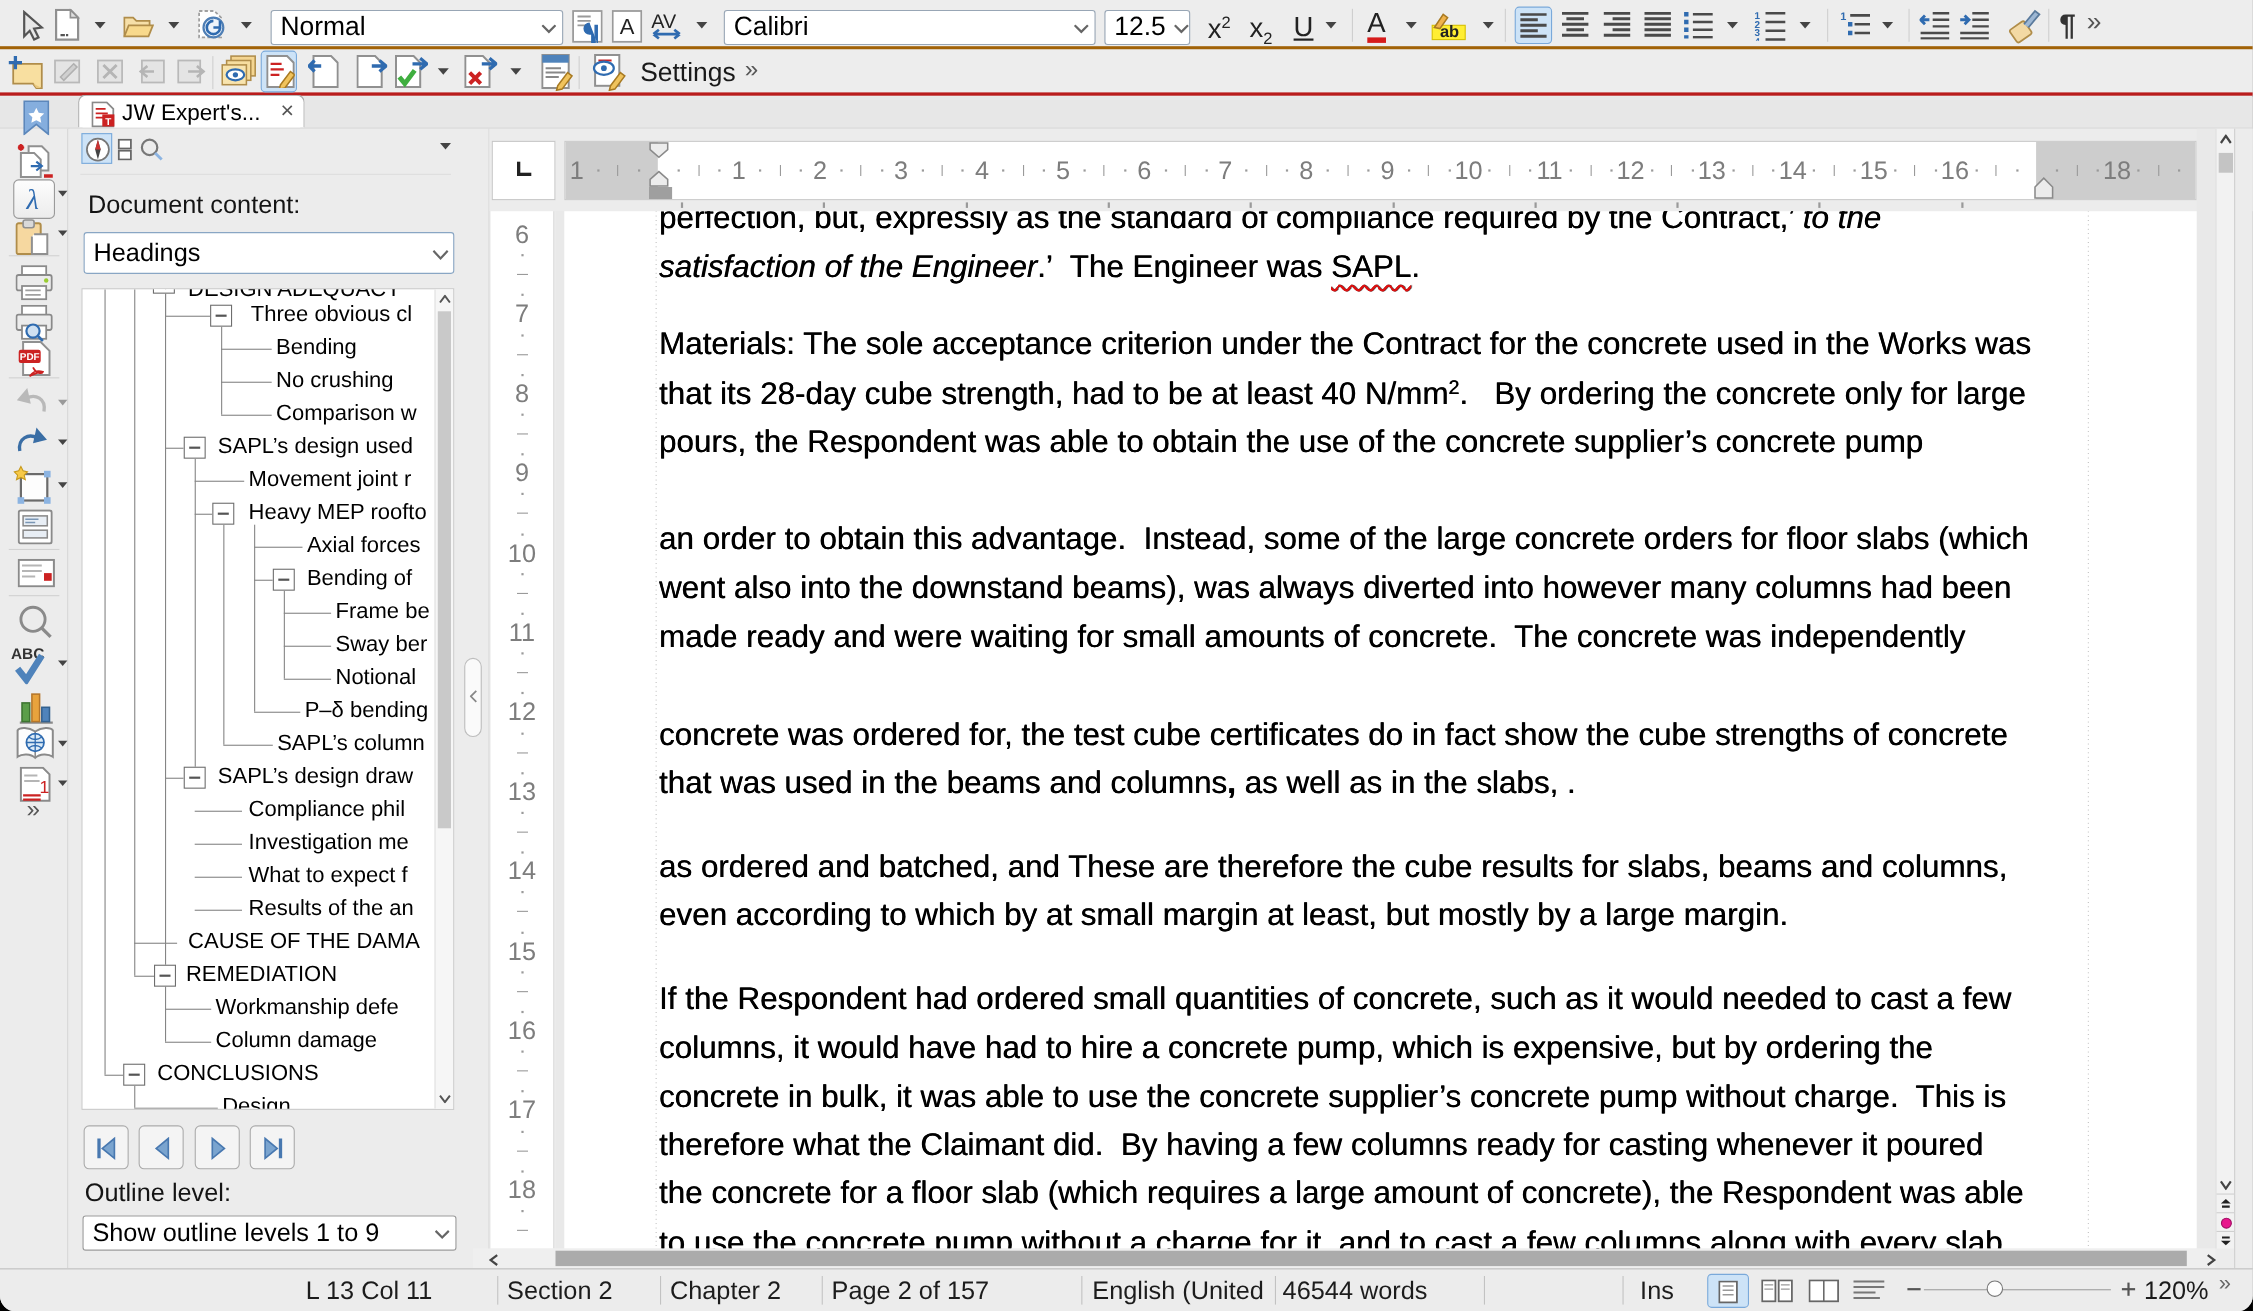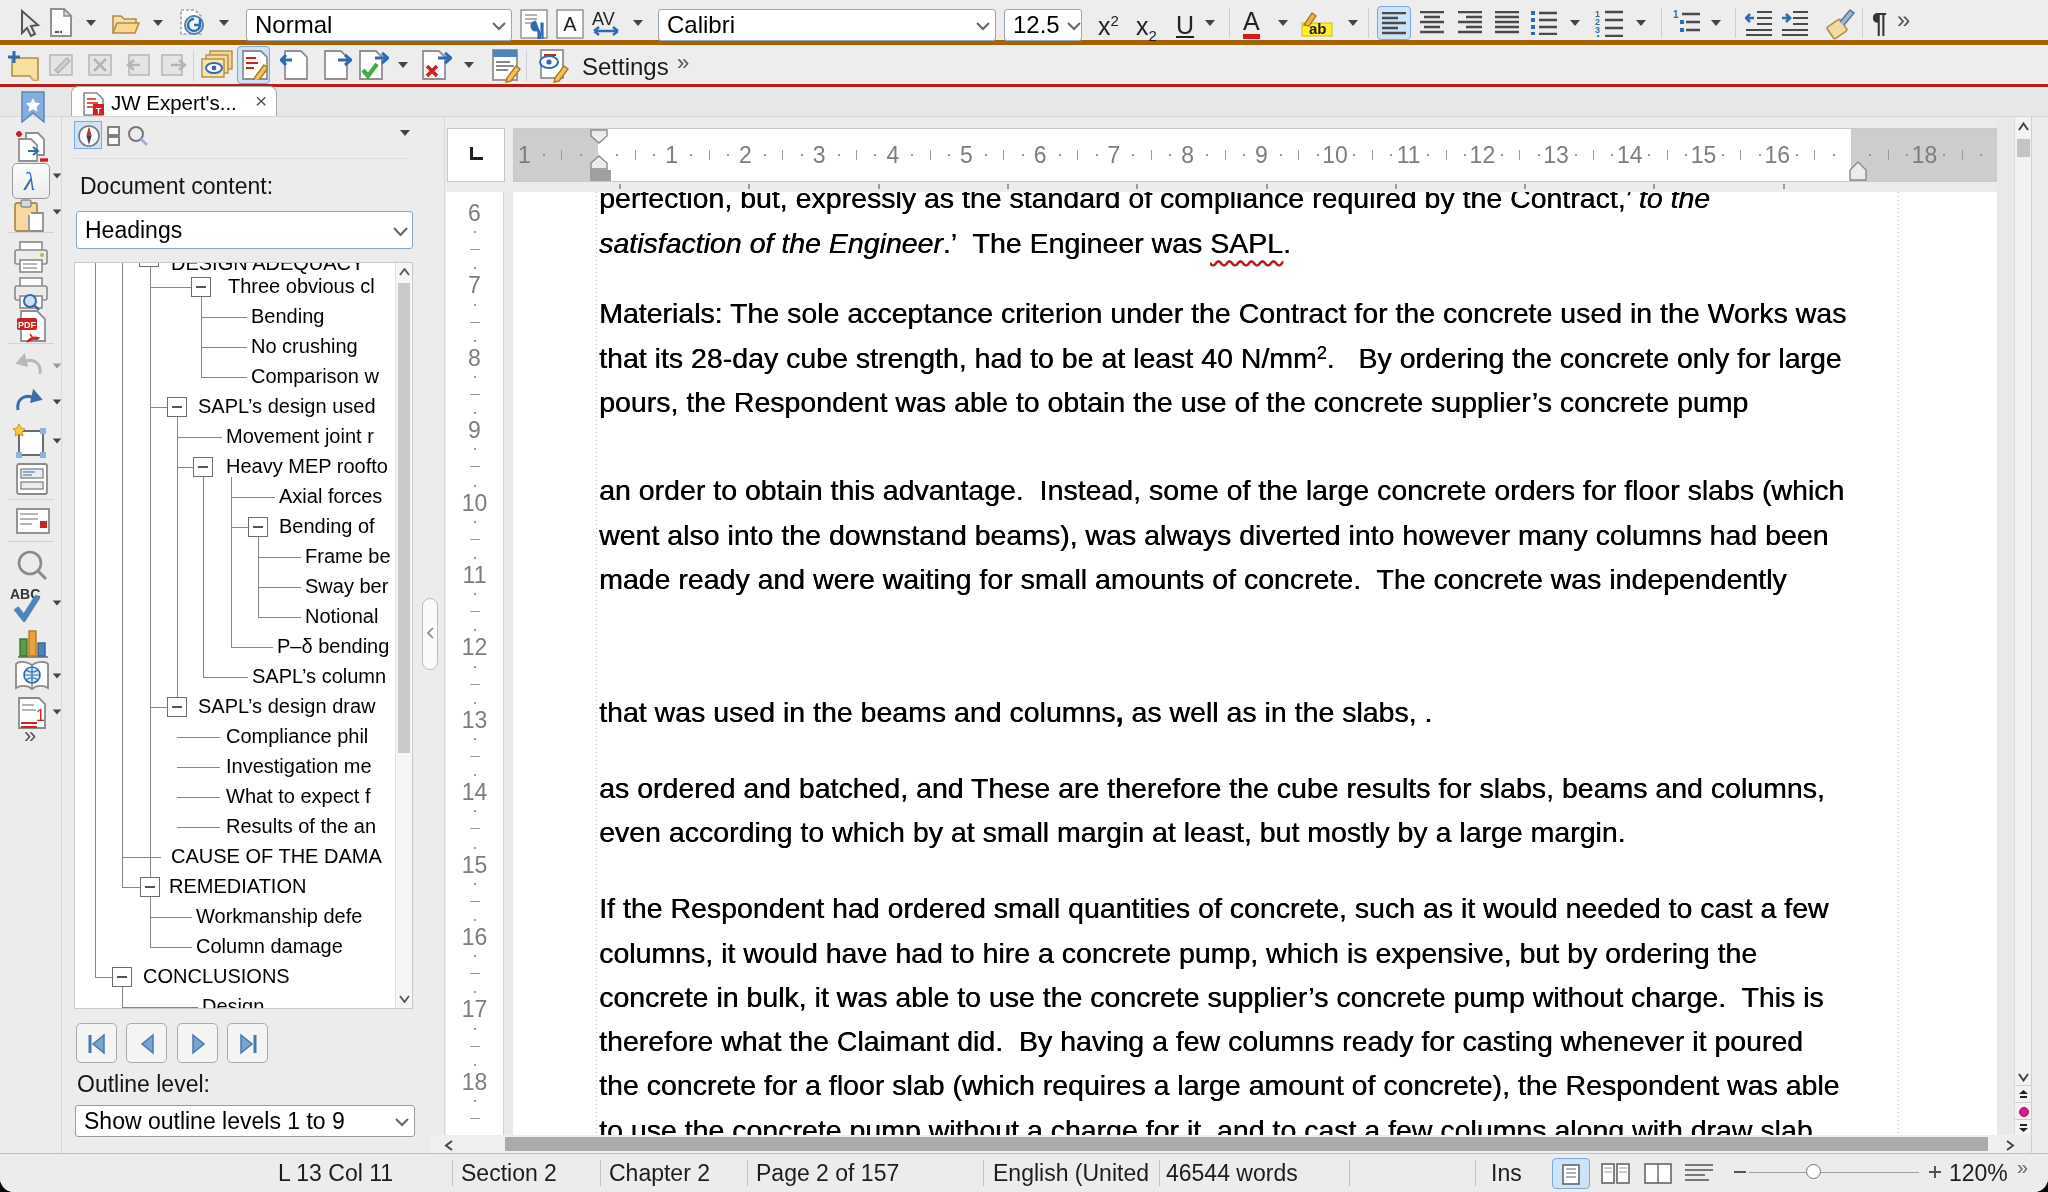--- a/index.html
+++ b/index.html
@@ -1,18 +1,18 @@
 <!DOCTYPE html>
 <html><head><meta charset="utf-8"><style>
 html,body{margin:0;padding:0;width:2048px;height:1192px;overflow:hidden;background:#000;}
 *{box-sizing:border-box;}
 #win{position:absolute;left:0;top:0;width:2048px;height:1192px;background:#ececec;font-family:"Liberation Sans",sans-serif;border-radius:0 0 14px 14px;overflow:hidden;}
 .a{position:absolute;}
 
-#tb1{left:0;top:0;width:2048px;height:45px;background:#ededed;border-bottom:5px solid #a16207;}
+#tb1{left:0;top:0;width:2048px;height:45px;background:#ededed;border-bottom:3px solid #a16207;}
 #tb2{left:0;top:45px;width:2048px;height:42px;background:#ededed;border-bottom:3px solid #b91c1c;padding-left:21px;}
 #tabbar{left:0;top:88px;width:2048px;height:29px;background:#e7e7e7;border-bottom:1px solid #d6d6d6;}
 .tab{left:71px;top:-2px;width:206px;height:30px;background:#fff;border:1px solid #a9a9a9;border-bottom:none;border-radius:7px 7px 0 0;}
 .combo{background:#fff;border:1px solid #98a6b5;border-radius:3px;color:#000;}
 .combo .cv{position:absolute;left:8px;top:50%;transform:translateY(-50%);white-space:nowrap;}
 .chev{position:absolute;right:9px;top:50%;width:10px;height:6px;transform:translateY(-50%);}
 .chev svg{display:block}
 .sep1{width:1px;background:#cfcfcf;}
 .darr{width:0;height:0;border-left:5px solid transparent;border-right:5px solid transparent;border-top:6px solid #444;}
 
@@ -691,29 +691,30 @@
  <div class="bound" style="left:83px"></div>
  <div class="bound" style="left:1385px"></div>
  <div class="dl" style="top:-15.9px">perfection, but, expressly as the standard of compliance required by the Contract,’ <i>to the</i></div>
  <div class="dl" style="top:28.5px"><i>satisfaction of the Engineer</i>.’&nbsp; The Engineer was <span id="sq">SAPL</span>.</div>
  <div class="dl" style="top:99.2px">Materials: The sole acceptance criterion under the Contract for the concrete used in the Works was</div>
  <div class="dl" style="top:143.5px">that its 28-day cube strength, had to be at least 40 N/mm<sup>2</sup>.&nbsp;&nbsp; By ordering the concrete only for large</div>
  <div class="dl" style="top:187.8px">pours, the Respondent was able to obtain the use of the concrete supplier’s concrete pump</div>
  <div class="dl" style="top:276.4px">an order to obtain this advantage.&nbsp; Instead, some of the large concrete orders for floor slabs (which</div>
  <div class="dl" style="top:320.7px">went also into the downstand beams), was always diverted into however many columns had been</div>
  <div class="dl" style="top:365.0px">made ready and were waiting for small amounts of concrete.&nbsp; The concrete was independently</div>
+ <div class="dl" style="top:453.6px">concrete was ordered for, the test cube certificates do in fact show the cube strengths of concrete</div>
  <div class="dl" style="top:497.9px">that was used in the beams and columns<b>,</b> as well as in the slabs, .</div>
  <div class="dl" style="top:573.9px">as ordered and batched, and These are therefore the cube results for slabs, beams and columns,</div>
  <div class="dl" style="top:694.2px">If the Respondent had ordered small quantities of concrete, such as it would needed to cast a few</div>
  <div class="dl" style="top:618.2px">even according to which by at small margin at least, but mostly by a large margin.</div>
  <div class="dl" style="top:738.5px">columns, it would have had to hire a concrete pump, which is expensive, but by ordering the</div>
  <div class="dl" style="top:782.8px">concrete in bulk, it was able to use the concrete supplier’s concrete pump without charge.&nbsp; This is</div>
  <div class="dl" style="top:827.1px">therefore what the Claimant did.&nbsp; By having a few columns ready for casting whenever it poured</div>
  <div class="dl" style="top:871.4px">the concrete for a floor slab (which requires a large amount of concrete), the Respondent was able</div>
- <div class="dl" style="top:915.7px">to use the concrete pump without a charge for it, and to cast a few columns along with draw slab</div>
+ <div class="dl" style="top:915.7px">to use the concrete pump without a charge for it, and to cast a few columns along with every slab</div>
 </div>
 <div id="vsb" class="a">
  <svg class="a" style="left:3px;top:5px" width="11" height="9">
         <path d="M1 8 L5.5 1.5 L10 8" fill="none" stroke="#444" stroke-width="2"></path>
       </svg>
  <div class="a" style="left:2px;top:22px;width:13px;height:18px;background:#c4c4c4"></div>
  <svg class="a" style="left:3px;top:956px" width="11" height="9">
         <path d="M1 1 L5.5 7.5 L10 1" fill="none" stroke="#444" stroke-width="2"></path>
       </svg>
  <div class="a" style="left:0;top:968px;width:17px;height:17px;border-top:1px solid #cfcfcf">

